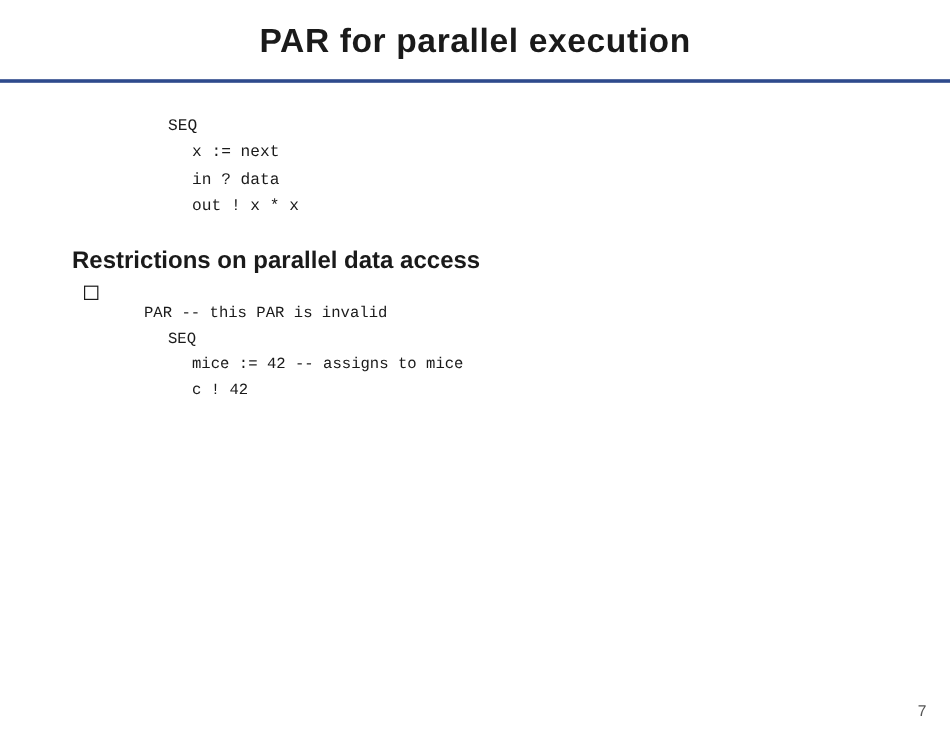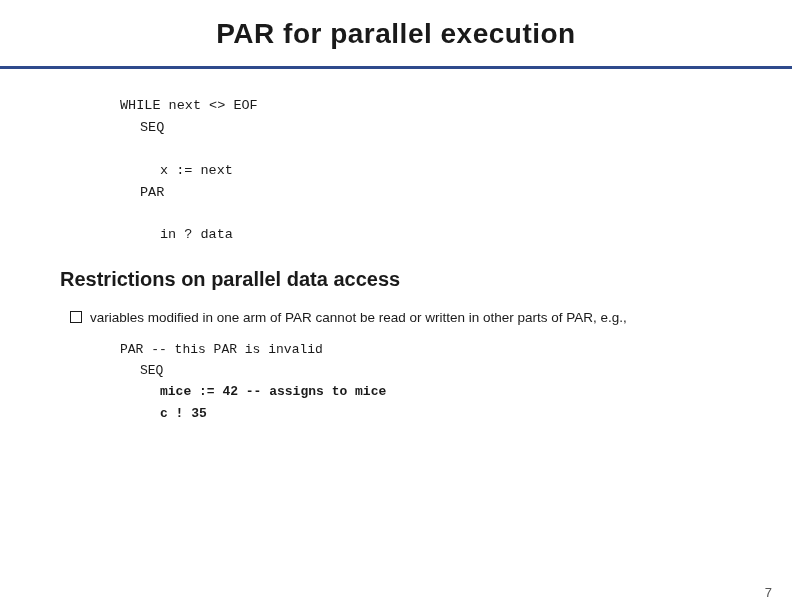--- a/index.html
+++ b/index.html
@@ -54,29 +54,28 @@
       line-height: 1.65;
       margin-left: 60px;
       margin-top: 10px;
     }
 
     .code-block .indent1 {
       margin-left: 20px;
     }
     .code-block .indent2 {
       margin-left: 40px;
-      margin-top: 20px;
     }
 
     .section-title {
       font-size: 20px;
       font-weight: bold;
       color: #1a1a1a;
       margin-top: 22px;
-      margin-bottom: 17px;
+      margin-bottom: 6px;
     }
 
     .bullet-row {
       display: flex;
       align-items: flex-start;
       margin-top: 4px;
       margin-left: 10px;
     }
 
     .bullet-box {
@@ -94,29 +93,27 @@
       color: #1a1a1a;
       line-height: 1.5;
     }
 
     .second-code-block {
       font-family: 'Courier New', Courier, monospace;
       font-size: 13px;
       color: #1a1a1a;
       line-height: 1.65;
       margin-left: 60px;
-      margin-top: 10px;
     }
 
     .second-code-block .indent1 {
       margin-left: 20px;
     }
     .second-code-block .indent2 {
       margin-left: 40px;
-      font-weight: bold;
     }
 
     .page-number {
       position: absolute;
       bottom: 12px;
       right: 20px;
       font-size: 13px;
       color: #555;
     }
   </style>
@@ -126,38 +123,36 @@
 <div class="slide">
 
   <div class="title-area">
     <div class="title">PAR for parallel execution</div>
   </div>
   <div class="divider"></div>
 
   <div class="content">
 
     <div class="code-block">
-      <div>WHILE next &lt;&gt; EOF</div>
       <div class="indent1">SEQ</div>
       <div class="indent2">x := next</div>
-      <div class="indent1">PAR</div>
       <div class="indent2">in ? data</div>
+      <div class="indent2">out ! x * x</div>
     </div>
 
     <div class="section-title">Restrictions on parallel data access</div>
 
     <div class="bullet-row">
       <div class="bullet-box"></div>
-      <div class="bullet-text">variables modified in one arm of PAR cannot be read or written in other parts of PAR, e.g.,</div>
     </div>
 
     <div class="second-code-block">
       <div>PAR -- this PAR is invalid</div>
       <div class="indent1">SEQ</div>
       <div class="indent2">mice := 42 -- assigns to mice</div>
-      <div class="indent2">c ! 35</div>
+      <div class="indent2">c ! 42</div>
     </div>
 
   </div>
 
   <div class="page-number">7</div>
 
 </div>
 
 </body></html>

